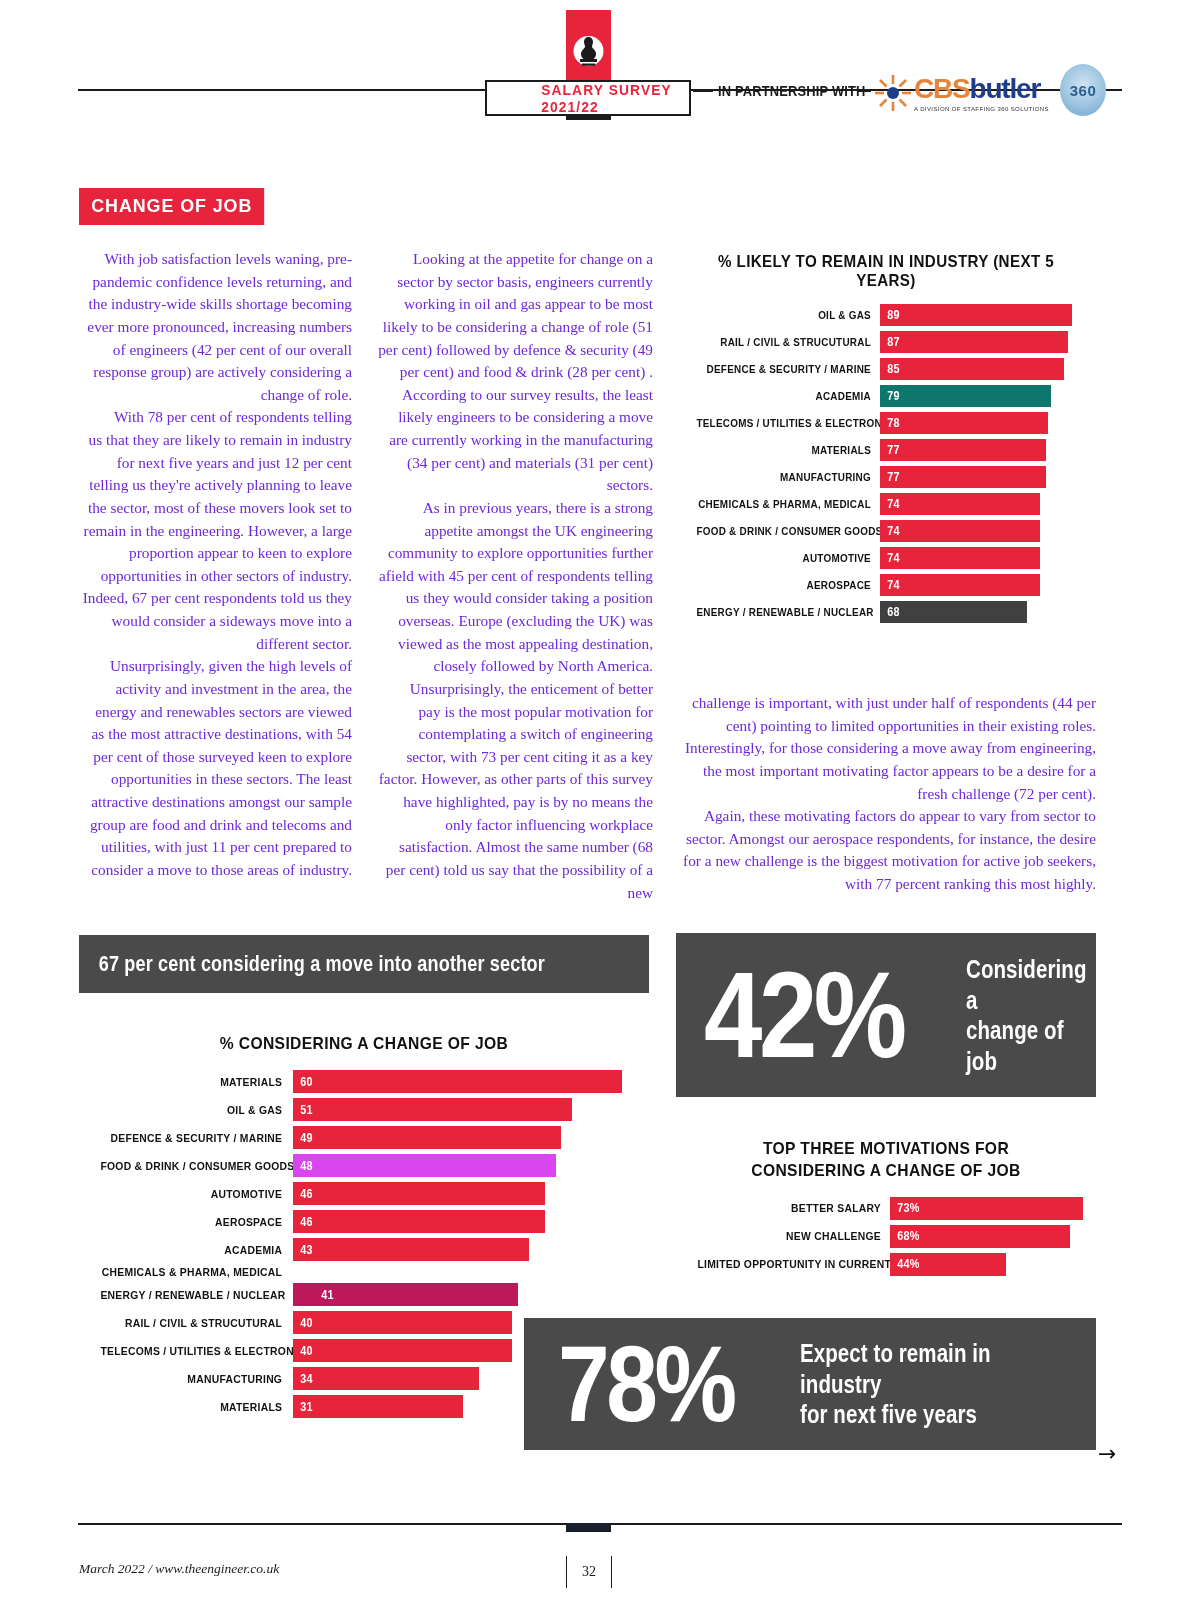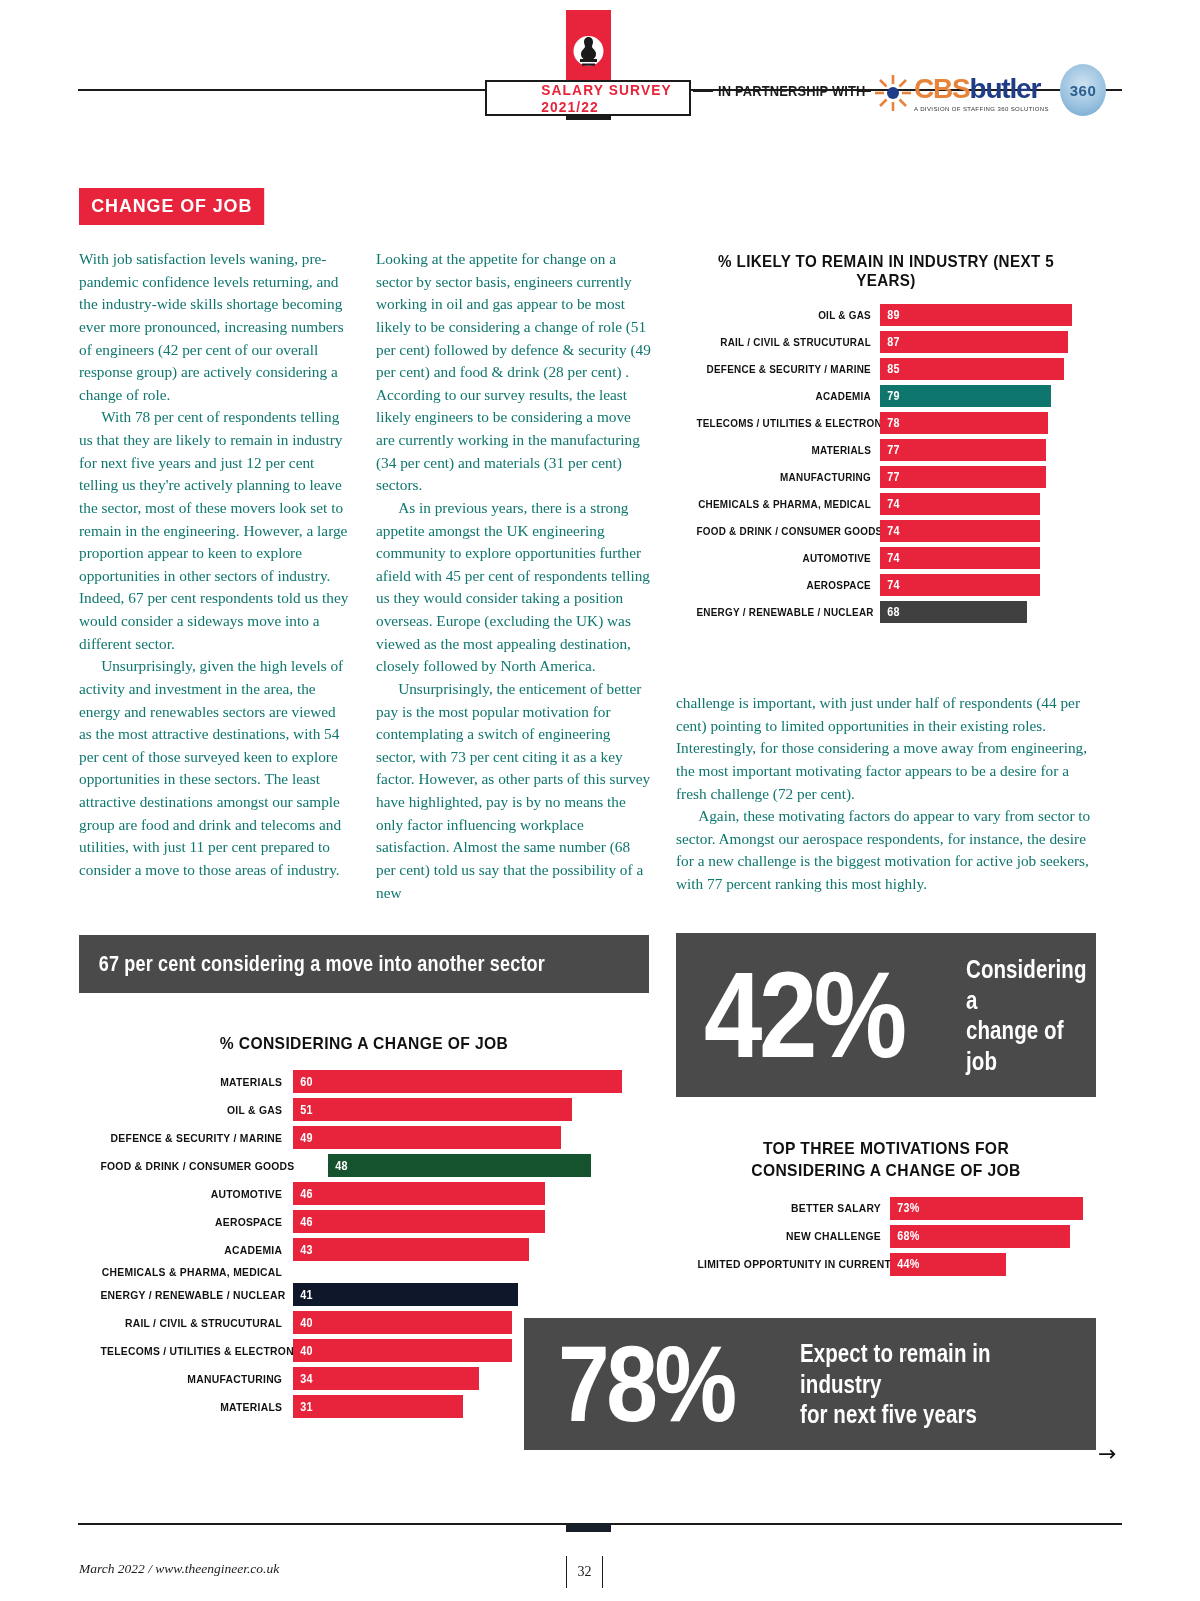--- a/index.html
+++ b/index.html
@@ -72,21 +72,21 @@
   .section-tag {
     position:absolute; top:188px; left:79px;
     background:#E8243C; color:#fff;
     padding:7px 13px 8px 13px;
     font-family:"Liberation Sans", sans-serif; font-weight:bold;
     font-size:19px; letter-spacing:1px;
     transform:scaleX(0.94); transform-origin:left center;
   }
 
   
-  .col { position:absolute; font-size:15.3px; line-height:1.48; text-align:left; color:#0f766e; }
+  .col { position:absolute; font-size:15.3px; line-height:1.48; text-align:right; color:#6d28d9; }
   .col p { margin:0; }
   .col p + p { text-indent:1.45em; }
   #col1 { top:248px; left:79px; width:273px; }
   #col2 { top:248px; left:376px; width:277px; }
   #col3 { top:692px; left:676px; width:420px; }
 
   
   .chart-title {
     font-family:"Liberation Sans", sans-serif; font-weight:bold;
     color:#111; letter-spacing:0.4px;
@@ -174,21 +174,21 @@
 
   
   .footer-rule { position:absolute; top:1523px; left:78px; width:1044px; height:2px; background:#1b1b1b; }
   .footer-tab { position:absolute; top:1523px; left:566px; width:45px; height:9px; background:#17202a; }
   .footer-text {
     position:absolute; top:1561px; left:79px;
     font-family:"Liberation Serif", serif; font-style:italic;
     font-size:13.5px; color:#1a1a1a;
   }
   .footer-page {
-    position:absolute; top:1556px; left:566px; width:37px; height:32px;
+    position:absolute; top:1556px; left:566px; width:46px; height:32px;
     border-left:1.5px solid #1b1b1b; border-right:1.5px solid #1b1b1b;
     display:flex; align-items:center; justify-content:center;
     font-family:"Liberation Serif", serif; font-size:14px; color:#1a1a1a;
   }
 </style>
 </head>
 <body>
 
 <div class="masthead">
   <div class="mast-rule"></div>
@@ -381,21 +381,21 @@
         <div class="bar-label">DEFENCE &amp; SECURITY / MARINE</div>
         <div class="bar-track">
           <div class="bar-fill" style="width: 75.3846%; background: rgb(232, 36, 60);">
             <span class="bar-val">49</span>
           </div>
         </div>
       </div>
       <div class="bar-row">
         <div class="bar-label">FOOD &amp; DRINK  / CONSUMER GOODS</div>
         <div class="bar-track">
-          <div class="bar-fill" style="width: 73.8462%; background: #14532d; margin-left: 35px;">
+          <div class="bar-fill" style="width: 73.8462%; background: #d946ef;">
             <span class="bar-val">48</span>
           </div>
         </div>
       </div>
       <div class="bar-row">
         <div class="bar-label">AUTOMOTIVE</div>
         <div class="bar-track">
           <div class="bar-fill" style="width: 70.7692%; background: rgb(232, 36, 60);">
             <span class="bar-val">46</span>
           </div>
@@ -416,21 +416,21 @@
             <span class="bar-val">43</span>
           </div>
         </div>
       </div>
       <div class="bar-row">
         <div class="bar-label">CHEMICALS &amp; PHARMA, MEDICAL</div>
       </div>
       <div class="bar-row">
         <div class="bar-label">ENERGY / RENEWABLE / NUCLEAR</div>
         <div class="bar-track">
-          <div class="bar-fill" style="width: 63.0769%; background: #0f172a;">
+          <div class="bar-fill" style="width: 63.0769%; background: #be185d; padding-left: 21px;">
             <span class="bar-val">41</span>
           </div>
         </div>
       </div>
       <div class="bar-row">
         <div class="bar-label">RAIL / CIVIL &amp; STRUCUTURAL</div>
         <div class="bar-track">
           <div class="bar-fill" style="width: 61.5385%; background: rgb(232, 36, 60);">
             <span class="bar-val">40</span>
           </div>

